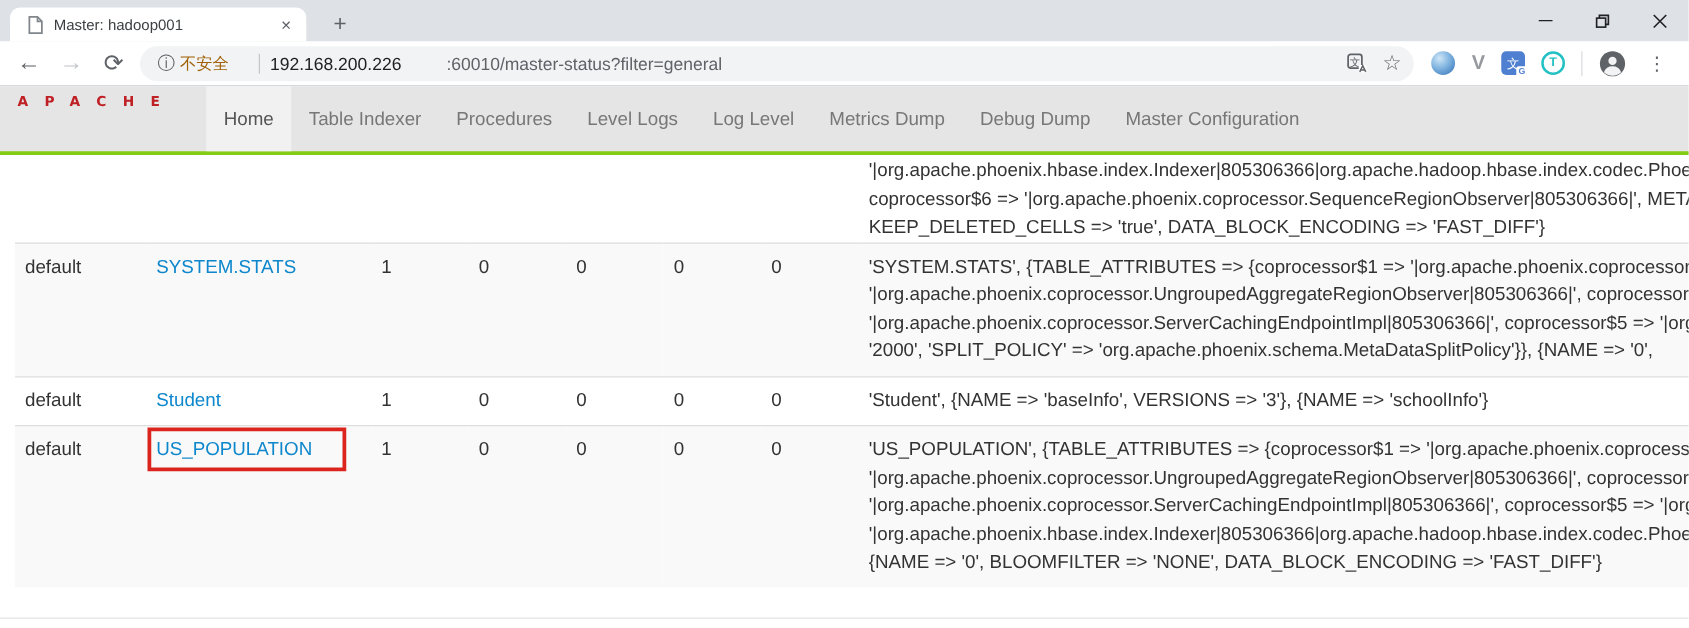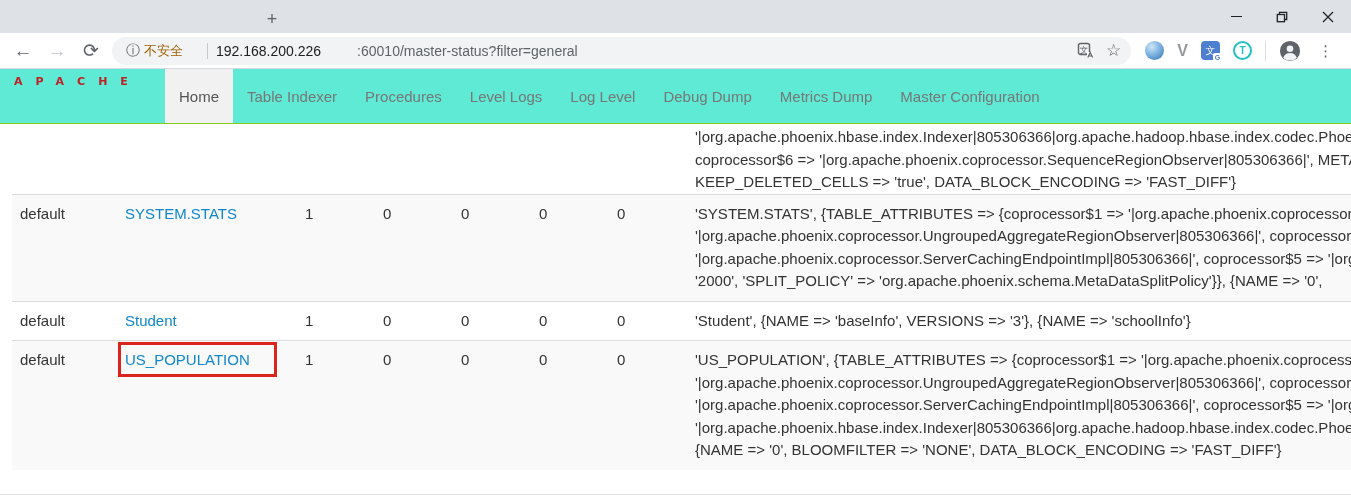--- a/index.html
+++ b/index.html
@@ -44,21 +44,21 @@
   .ext-translate .corner { position:absolute; right:-2px; bottom:-2px; width:9px; height:9px;
     background:#fff; border-radius:2px; color:#4e7fd0; font-size:7px; line-height:9px;
     text-align:center; font-weight:bold; }
   .ext-teal { width:19px; height:19px; border-radius:50%; border:2.5px solid #23c1c4; color:#23c1c4;
     font-size:10px; font-weight:bold; display:flex; align-items:center; justify-content:center; }
   .chrome-sep { width:1px; height:20px; background:#dadce0; }
   .avatar { width:22px; height:22px; }
   .menu-dots { font-size:15px; color:#5f6368; letter-spacing:0; padding:0 4px; }
 
   
-  .hbase-header { height:55px; background:#5eead4; border-bottom:1px solid #84cc16; position:relative; }
+  .hbase-header { height:55px; background:#e5e5e5; border-bottom:3px solid #84cc16; position:relative; }
   .logo { position:absolute; left:14px; top:6px; width:148px; }
   .logo-top { font-size:11px; font-weight:bold; color:#bf2025; letter-spacing:13px;
     white-space:nowrap; font-family:"DejaVu Sans", sans-serif; }
   .logo-bottom { font-size:32px; font-weight:bold; color:#bf2025; line-height:0.95;
     letter-spacing:0.5px; font-family:"DejaVu Sans", sans-serif; }
   .nav-items { margin-left:165px; height:100%; display:flex; font-size:15px; color:#777; }
   .nav-item { display:flex; align-items:center; padding:0 14px; white-space:nowrap; }
   .nav-item.active { background:#f1f1f1; color:#555; }
 
   
@@ -73,20 +73,28 @@
   .name-wrap { position:relative; display:inline-block; }
   .annot-box { position:absolute; left:-7px; top:-7px; width:159px; height:35px;
     border:3px solid #dc241f; pointer-events:none; }
   .desc-line { white-space:nowrap; }
   .bottom-rule { border-top:1px solid #e3e3e3; margin-top:24px; height:8px; }
 </style>
 </head>
 <body>
 
 <div class="tabbar">
+  <div class="tab">
+    <svg class="favicon" viewBox="0 0 13 16">
+      <path d="M1.5 1.5 h6.5 l3.5 3.5 v9.5 h-10 z" fill="none" stroke="#80868b" stroke-width="1.4"></path>
+      <path d="M8 1.5 v3.5 h3.5" fill="none" stroke="#80868b" stroke-width="1.4"></path>
+    </svg>
+    <span class="tab-title">Master: hadoop001</span>
+    <span class="tab-close">×</span>
+  </div>
   <div class="newtab">+</div>
   <div class="wincontrols">
     <div class="winbtn">
         <span class="min-glyph"></span>
       </div>
     <div class="winbtn">
       <svg width="12" height="12" viewBox="0 0 12 12">
         <path d="M3.5 3.5 v-2.2 h7.2 v7.2 h-2.2" fill="none" stroke="#202124" stroke-width="1.3"></path>
         <rect x="1.3" y="3.5" width="7.2" height="7.2" fill="#dee1e6" stroke="#202124" stroke-width="1.3"></rect>
       </svg>
@@ -150,22 +158,22 @@
 <div class="hbase-header">
   <div class="logo">
     <div class="logo-top">APACHE</div>
   </div>
   <div class="nav-items">
     <div class="nav-item active">Home</div>
     <div class="nav-item">Table Indexer</div>
     <div class="nav-item">Procedures</div>
     <div class="nav-item">Level Logs</div>
     <div class="nav-item">Log Level</div>
+    <div class="nav-item">Metrics Dump</div>
     <div class="nav-item">Debug Dump</div>
-    <div class="nav-item">Metrics Dump</div>
     <div class="nav-item">Master Configuration</div>
   </div>
 </div>
 
 <div class="content">
   <table class="tables">
     <colgroup>
       <col style="width:105px">
         <col style="width:180px">
         <col style="width:78px">

